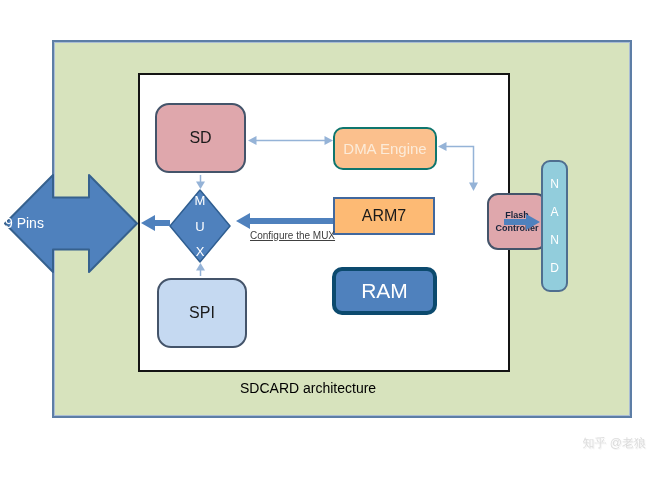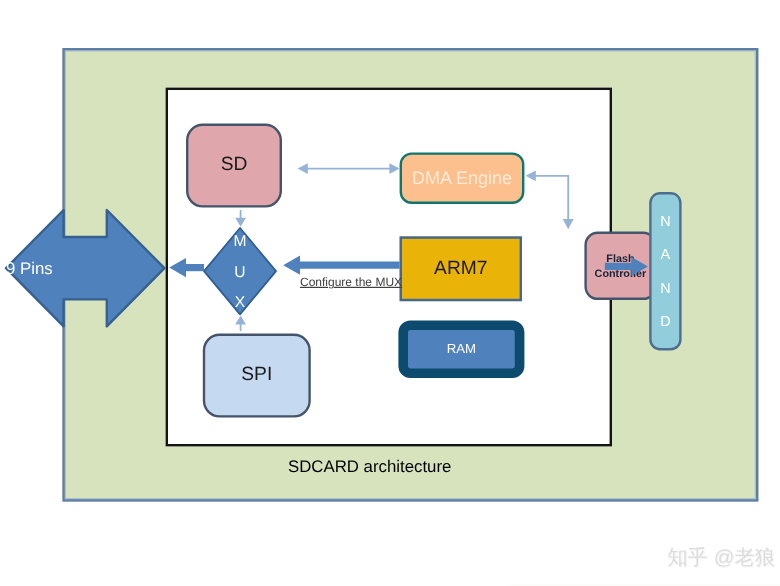--- a/index.html
+++ b/index.html
@@ -29,51 +29,50 @@
 
   
   .block {
     display: flex;
     align-items: center;
     justify-content: center;
     text-align: center;
     color: #1a1a1a;
   }
   .block-sd {
-    left: 155px; top: 103px; width: 80px; height: 70px;
+    left: 155px; top: 103px; width: 91px; height: 70px;
     background: #dfa7ac; border: 2px solid #44546a; border-radius: 14px;
     font-size: 16px;
   }
   .block-dma {
     left: 333px; top: 127px; width: 104px; height: 43px;
     background: #fbc08d; border: 2px solid #0f766e; border-radius: 10px;
     font-size: 15px; color: #fcebd9;
   }
   .block-arm7 {
-    left: 333px; top: 197px; width: 102px; height: 54px;
-    background: #eab308; border: 2px solid #41689e;
+    left: 333px; top: 197px; width: 102px; height: 38px;
+    background: #fdba74; border: 2px solid #41689e;
     font-size: 16px;
   }
   .block-flash {
     left: 443px; top: 193px; width: 60px; height: 57px;
     background: #dfa7ac; border: 2px solid #44546a; border-radius: 11px;
     font-size: 9px; font-weight: bold; line-height: 1.4; color: #17233a;
     padding: 2px;
     margin-left: 44px;
   }
   .block-ram {
     left: 332px; top: 267px; width: 105px; height: 48px;
-    background: #4f81bd; border: 8px solid #0c4a6e; border-radius: 10px;
-    font-size: 11px; color: #ffffff;
+    background: #4f81bd; border: 4px solid #0c4a6e; border-radius: 10px;
+    font-size: 21px; color: #ffffff;
   }
   .block-spi {
     left: 157px; top: 278px; width: 90px; height: 70px;
     background: #c5d9f1; border: 2px solid #44546a; border-radius: 14px;
     font-size: 16px;
-    margin-left: 12px;
   }
   .block-nand {
     left: 541px; top: 160px; width: 27px; height: 132px;
     background: #92cddc; border: 2px solid #4f6e8f; border-radius: 9px;
     flex-direction: column; justify-content: space-evenly;
     font-size: 12px; color: #ffffff;
   }
   .block-nand span { line-height: 1; }
 
   
@@ -92,22 +91,22 @@
   }
   .annotation {
     left: 250px; top: 229px; width: 110px;
     color: #404040; font-size: 10px; line-height: 1.45; text-decoration: underline;
   }
   .caption {
     left: 240px; top: 380px; width: 270px;
     text-align: left; color: #000000; font-size: 14px;
   }
   .watermark {
-    left: 528px; top: 453px; width: 118px;
-    text-align: right; color: #dcdcdc; font-size: 17px;
+    left: 528px; top: 435px; width: 118px;
+    text-align: right; color: #dcdcdc; font-size: 12px;
     text-shadow: 1px 1px 0 #f4f4f4;
   }
 </style>
 </head>
 <body>
 
 <div id="canvas">
 
   <div class="abs green-box"></div>
   <div class="abs white-box"></div>

